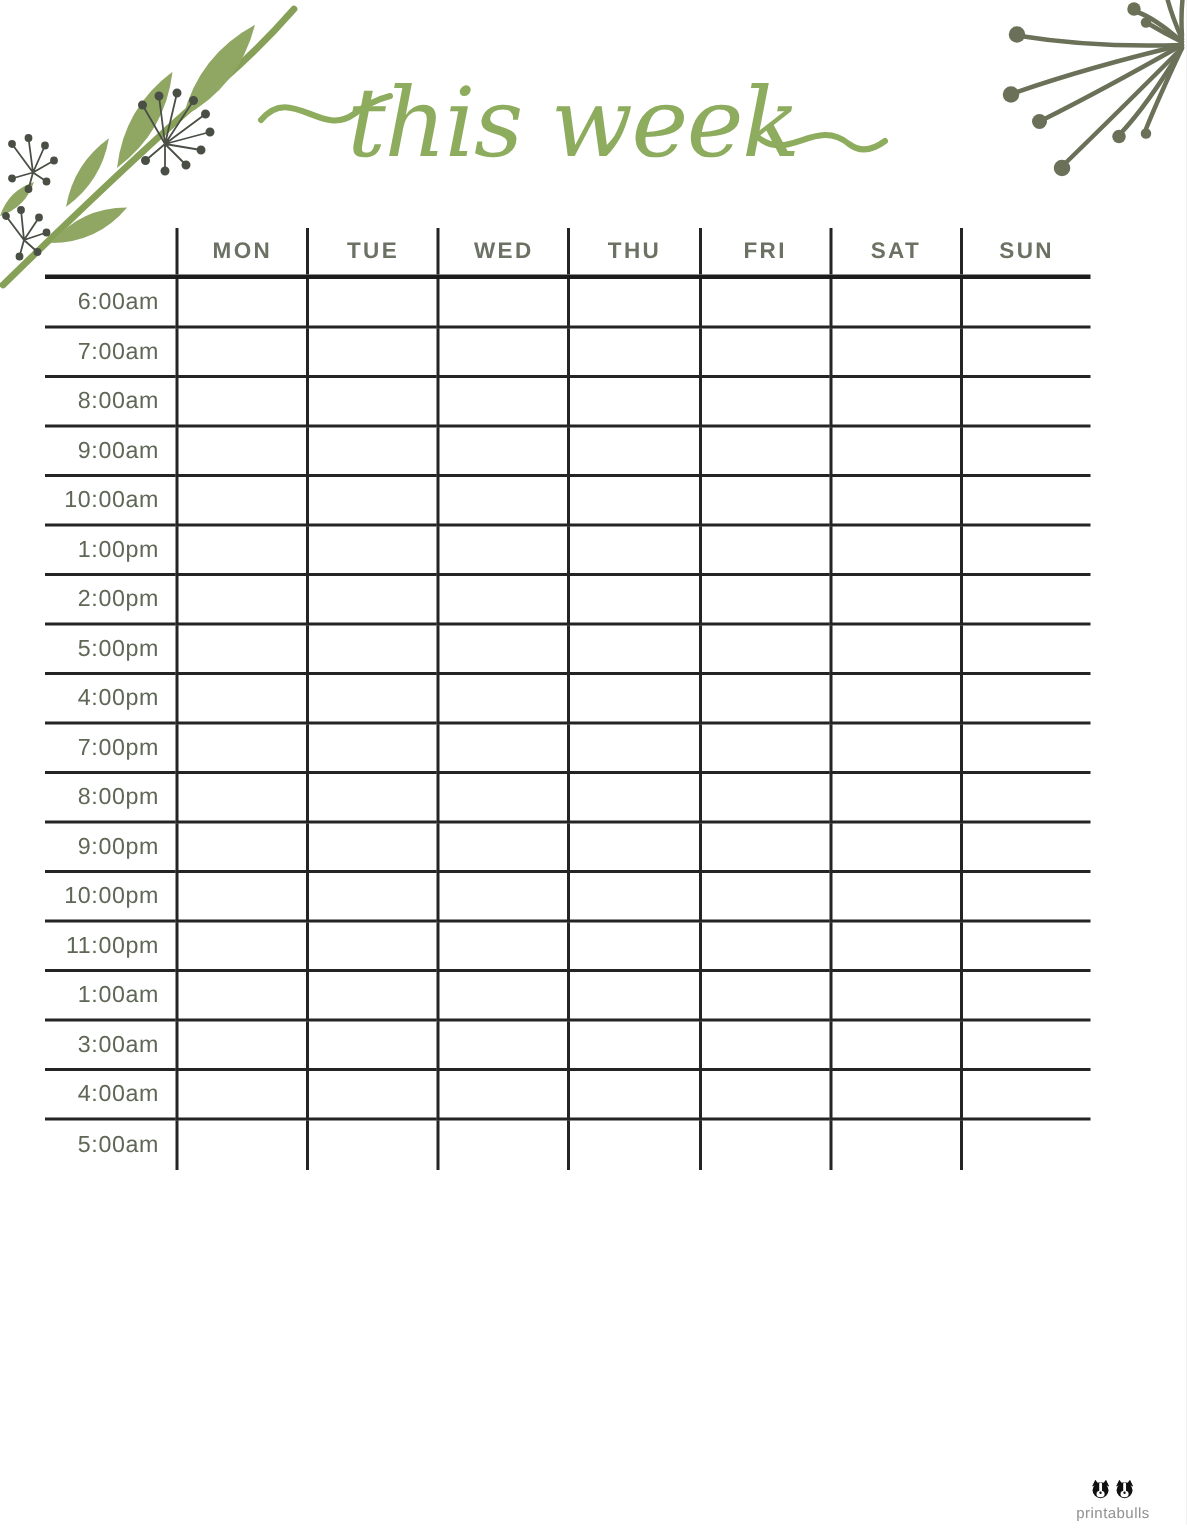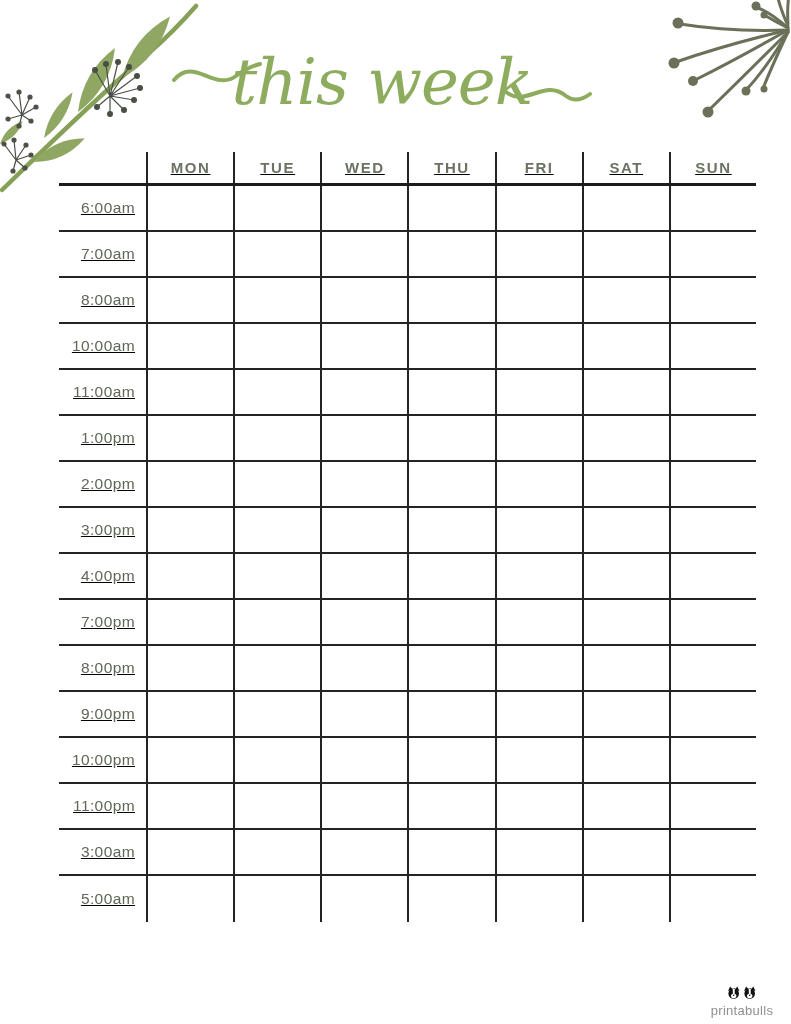--- a/index.html
+++ b/index.html
@@ -17,53 +17,52 @@
   .title-text {
     font-family:"DejaVu Serif", serif;
     font-style:italic;
     font-size:64px;
     letter-spacing:-1px;
     fill:#8dac5e;
   }
   
   :root { --line:#242424; }
   .planner {
-    position:absolute; left:59px; top:152px; width:697px; height:823px;
+    position:absolute; left:30px; top:152px; width:697px; height:823px;
     box-sizing:border-box;
-    text-decoration:underline;
   }
   .header-row {
     display:grid; grid-template-columns:87px repeat(7,1fr);
     height:31px; border-bottom:3px solid #1c1c1c; box-sizing:content-box;
   }
   .header-cell {
     display:flex; align-items:center; justify-content:center;
     color:#6b7264; font-weight:bold; font-size:15px; letter-spacing:1.6px;
   }
   .header-cell.day { border-left:2px solid var(--line); }
   .body-rows { }
   .row {
     display:grid; grid-template-columns:87px repeat(7,1fr);
-    height:46px; box-sizing:border-box;
+    height:33px; box-sizing:border-box;
   }
   .row .cell { box-sizing:border-box; border-bottom:2px solid var(--line); }
   .row:last-child .cell { border-bottom:none;text-align:right; }
   .cell.day { border-left:2px solid var(--line); }
   .cell.time {
     display:flex; align-items:center; justify-content:flex-end;
     padding-right:11px; color:#5f6756; font-size:15.5px; letter-spacing:0.4px;
   }
   
   .footer-brand {
     position:absolute; left:710px; top:986px; width:64px;
     text-align:center; line-height:1;
   }
   .footer-brand .brand-text {
     display:block; margin-top:1px;
-    font-size:13px; color:#909090; letter-spacing:0.3px;
+    font-size:10px; color:#909090; letter-spacing:0.3px;
   }
 </style>
 </head>
 <body>
 
 <div class="page">
 
   <svg class="deco-top-left" viewBox="0 0 218 198">
     <g>
       <path d="M 2,190 C 45,148 100,95 150,52 C 165,39 182,22 196,6" fill="none" stroke="#87a058" stroke-width="4.5" stroke-linecap="round"></path>
@@ -180,61 +179,61 @@
           <div class="cell time">8:00am</div>
           <div class="cell day"></div>
           <div class="cell day"></div>
           <div class="cell day"></div>
           <div class="cell day"></div>
           <div class="cell day"></div>
           <div class="cell day"></div>
           <div class="cell day"></div>
         </div>
         <div class="row">
+          <div class="cell time">9:00am</div>
+          <div class="cell day"></div>
+          <div class="cell day"></div>
+          <div class="cell day"></div>
+          <div class="cell day"></div>
+          <div class="cell day"></div>
+          <div class="cell day"></div>
+          <div class="cell day"></div>
+        </div>
+        <div class="row">
           <div class="cell time">10:00am</div>
           <div class="cell day"></div>
           <div class="cell day"></div>
           <div class="cell day"></div>
           <div class="cell day"></div>
           <div class="cell day"></div>
           <div class="cell day"></div>
           <div class="cell day"></div>
         </div>
         <div class="row">
-          <div class="cell time">11:00am</div>
-          <div class="cell day"></div>
-          <div class="cell day"></div>
-          <div class="cell day"></div>
-          <div class="cell day"></div>
-          <div class="cell day"></div>
-          <div class="cell day"></div>
-          <div class="cell day"></div>
-        </div>
-        <div class="row">
           <div class="cell time">1:00pm</div>
           <div class="cell day"></div>
           <div class="cell day"></div>
           <div class="cell day"></div>
           <div class="cell day"></div>
           <div class="cell day"></div>
           <div class="cell day"></div>
           <div class="cell day"></div>
         </div>
         <div class="row">
           <div class="cell time">2:00pm</div>
           <div class="cell day"></div>
           <div class="cell day"></div>
           <div class="cell day"></div>
           <div class="cell day"></div>
           <div class="cell day"></div>
           <div class="cell day"></div>
           <div class="cell day"></div>
         </div>
         <div class="row">
-          <div class="cell time">3:00pm</div>
+          <div class="cell time">5:00pm</div>
           <div class="cell day"></div>
           <div class="cell day"></div>
           <div class="cell day"></div>
           <div class="cell day"></div>
           <div class="cell day"></div>
           <div class="cell day"></div>
           <div class="cell day"></div>
         </div>
         <div class="row">
           <div class="cell time">4:00pm</div>
@@ -290,21 +289,41 @@
           <div class="cell time">11:00pm</div>
           <div class="cell day"></div>
           <div class="cell day"></div>
           <div class="cell day"></div>
           <div class="cell day"></div>
           <div class="cell day"></div>
           <div class="cell day"></div>
           <div class="cell day"></div>
         </div>
         <div class="row">
+          <div class="cell time">1:00am</div>
+          <div class="cell day"></div>
+          <div class="cell day"></div>
+          <div class="cell day"></div>
+          <div class="cell day"></div>
+          <div class="cell day"></div>
+          <div class="cell day"></div>
+          <div class="cell day"></div>
+        </div>
+        <div class="row">
           <div class="cell time">3:00am</div>
+          <div class="cell day"></div>
+          <div class="cell day"></div>
+          <div class="cell day"></div>
+          <div class="cell day"></div>
+          <div class="cell day"></div>
+          <div class="cell day"></div>
+          <div class="cell day"></div>
+        </div>
+        <div class="row">
+          <div class="cell time">4:00am</div>
           <div class="cell day"></div>
           <div class="cell day"></div>
           <div class="cell day"></div>
           <div class="cell day"></div>
           <div class="cell day"></div>
           <div class="cell day"></div>
           <div class="cell day"></div>
         </div>
         <div class="row">
           <div class="cell time">5:00am</div>

